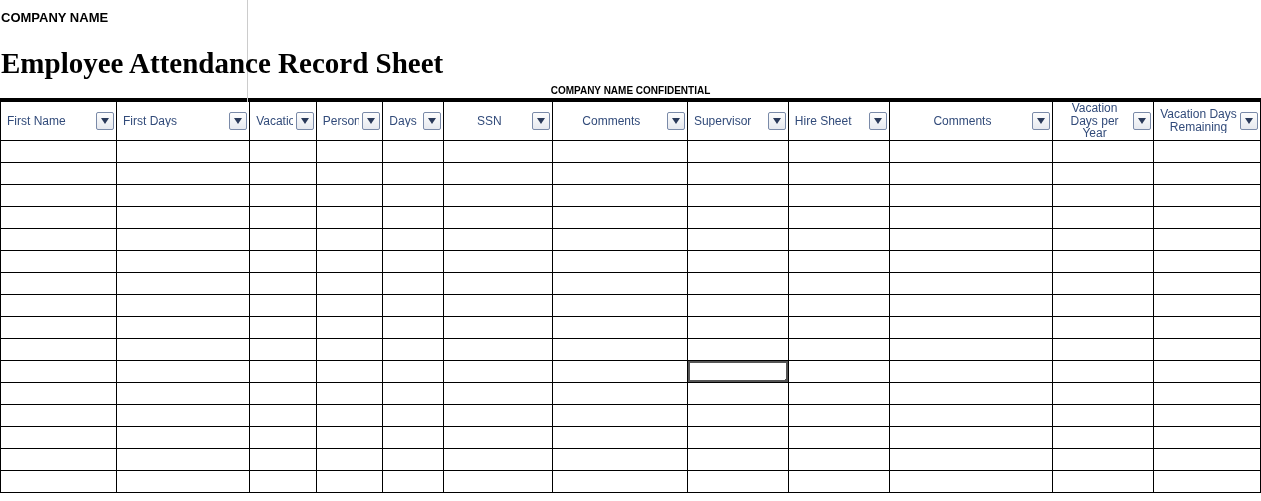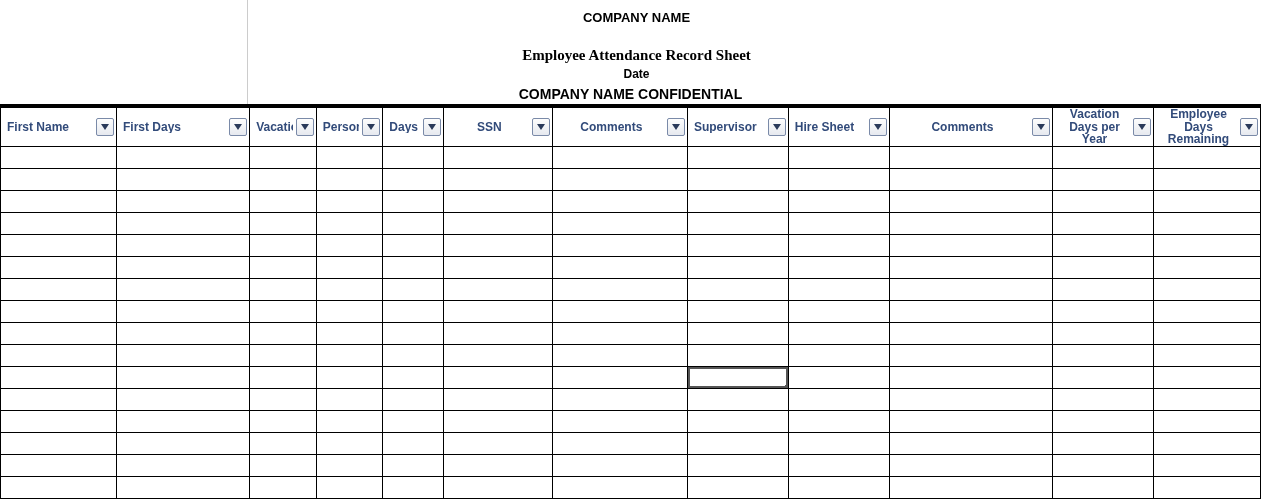--- a/index.html
+++ b/index.html
@@ -11,30 +11,29 @@
     width: 1261px;
   }
   .sheet {
     position: relative;
     width: 1261px;
   }
 
   
   .header {
     position: relative;
-    padding: 10px 8px 0 20px;
-    text-align: center;
+    padding: 10px 8px 0 1px;
   }
   .company-name {
     font-size: 13px;
     font-weight: bold;
   }
   .title {
     font-family: Georgia, "Times New Roman", serif;
-    font-size: 15px;
+    font-size: 29px;
     font-weight: bold;
     margin-top: 22px;
   }
   .date-label {
     font-size: 12px;
     font-weight: bold;
     margin-top: 3px;
   }
 
   
@@ -42,21 +41,21 @@
     position: absolute;
     top: 0;
     left: 247px;
     width: 0;
     height: 104px;
     border-left: 1px solid #ccc;
   }
 
   .confidential {
     text-align: center;
-    font-size: 14px;
+    font-size: 10px;
     font-weight: bold;
     margin-top: 5px;
   }
 
   .thick-rule {
     border: 0;
     border-top: 3px solid #000;
     margin: 2px 0 0 0;
   }
 
@@ -70,21 +69,21 @@
   table.grid td {
     border: 1px solid #000;
     padding: 0;
     overflow: hidden;
   }
   table.grid th {
     background: #fff;
     color: #324b7a;
     height: 32px;
     font-size: 12px;
-    font-weight: bold;
+    font-weight: normal;
     vertical-align: middle;
     position: relative;
     white-space: normal;
     line-height: 1.05;
   }
   table.grid th .th-inner {
     display: flex;
     align-items: center;
     justify-content: space-between;
     height: 100%;
@@ -165,21 +164,20 @@
 </style>
 </head>
 <body>
 
 <div class="sheet">
   <div class="faint-vline"></div>
 
   <div class="header">
     <div class="company-name">COMPANY NAME</div>
     <div class="title">Employee Attendance Record Sheet</div>
-    <div class="date-label">Date</div>
   </div>
 
   <div class="confidential">COMPANY NAME CONFIDENTIAL</div>
   <hr class="thick-rule">
 
   <table class="grid">
     <colgroup id="colgroup">
         <col class="c-lastname">
         <col class="c-firstname">
         <col class="c-vacation">
@@ -300,21 +298,21 @@
               <span class="lbl">Vacation Days per Year</span>
               <span class="filter-btn">
                 <svg viewBox="0 0 8 6">
                   <polygon points="0,0 8,0 4,6"></polygon>
                 </svg>
               </span>
             </div>
           </th>
           <th class="center multiline ">
             <div class="th-inner">
-              <span class="lbl">Employee Days Remaining</span>
+              <span class="lbl">Vacation Days Remaining</span>
               <span class="filter-btn">
                 <svg viewBox="0 0 8 6">
                   <polygon points="0,0 8,0 4,6"></polygon>
                 </svg>
               </span>
             </div>
           </th>
         </tr>
     </thead>
     <tbody id="tbody">

